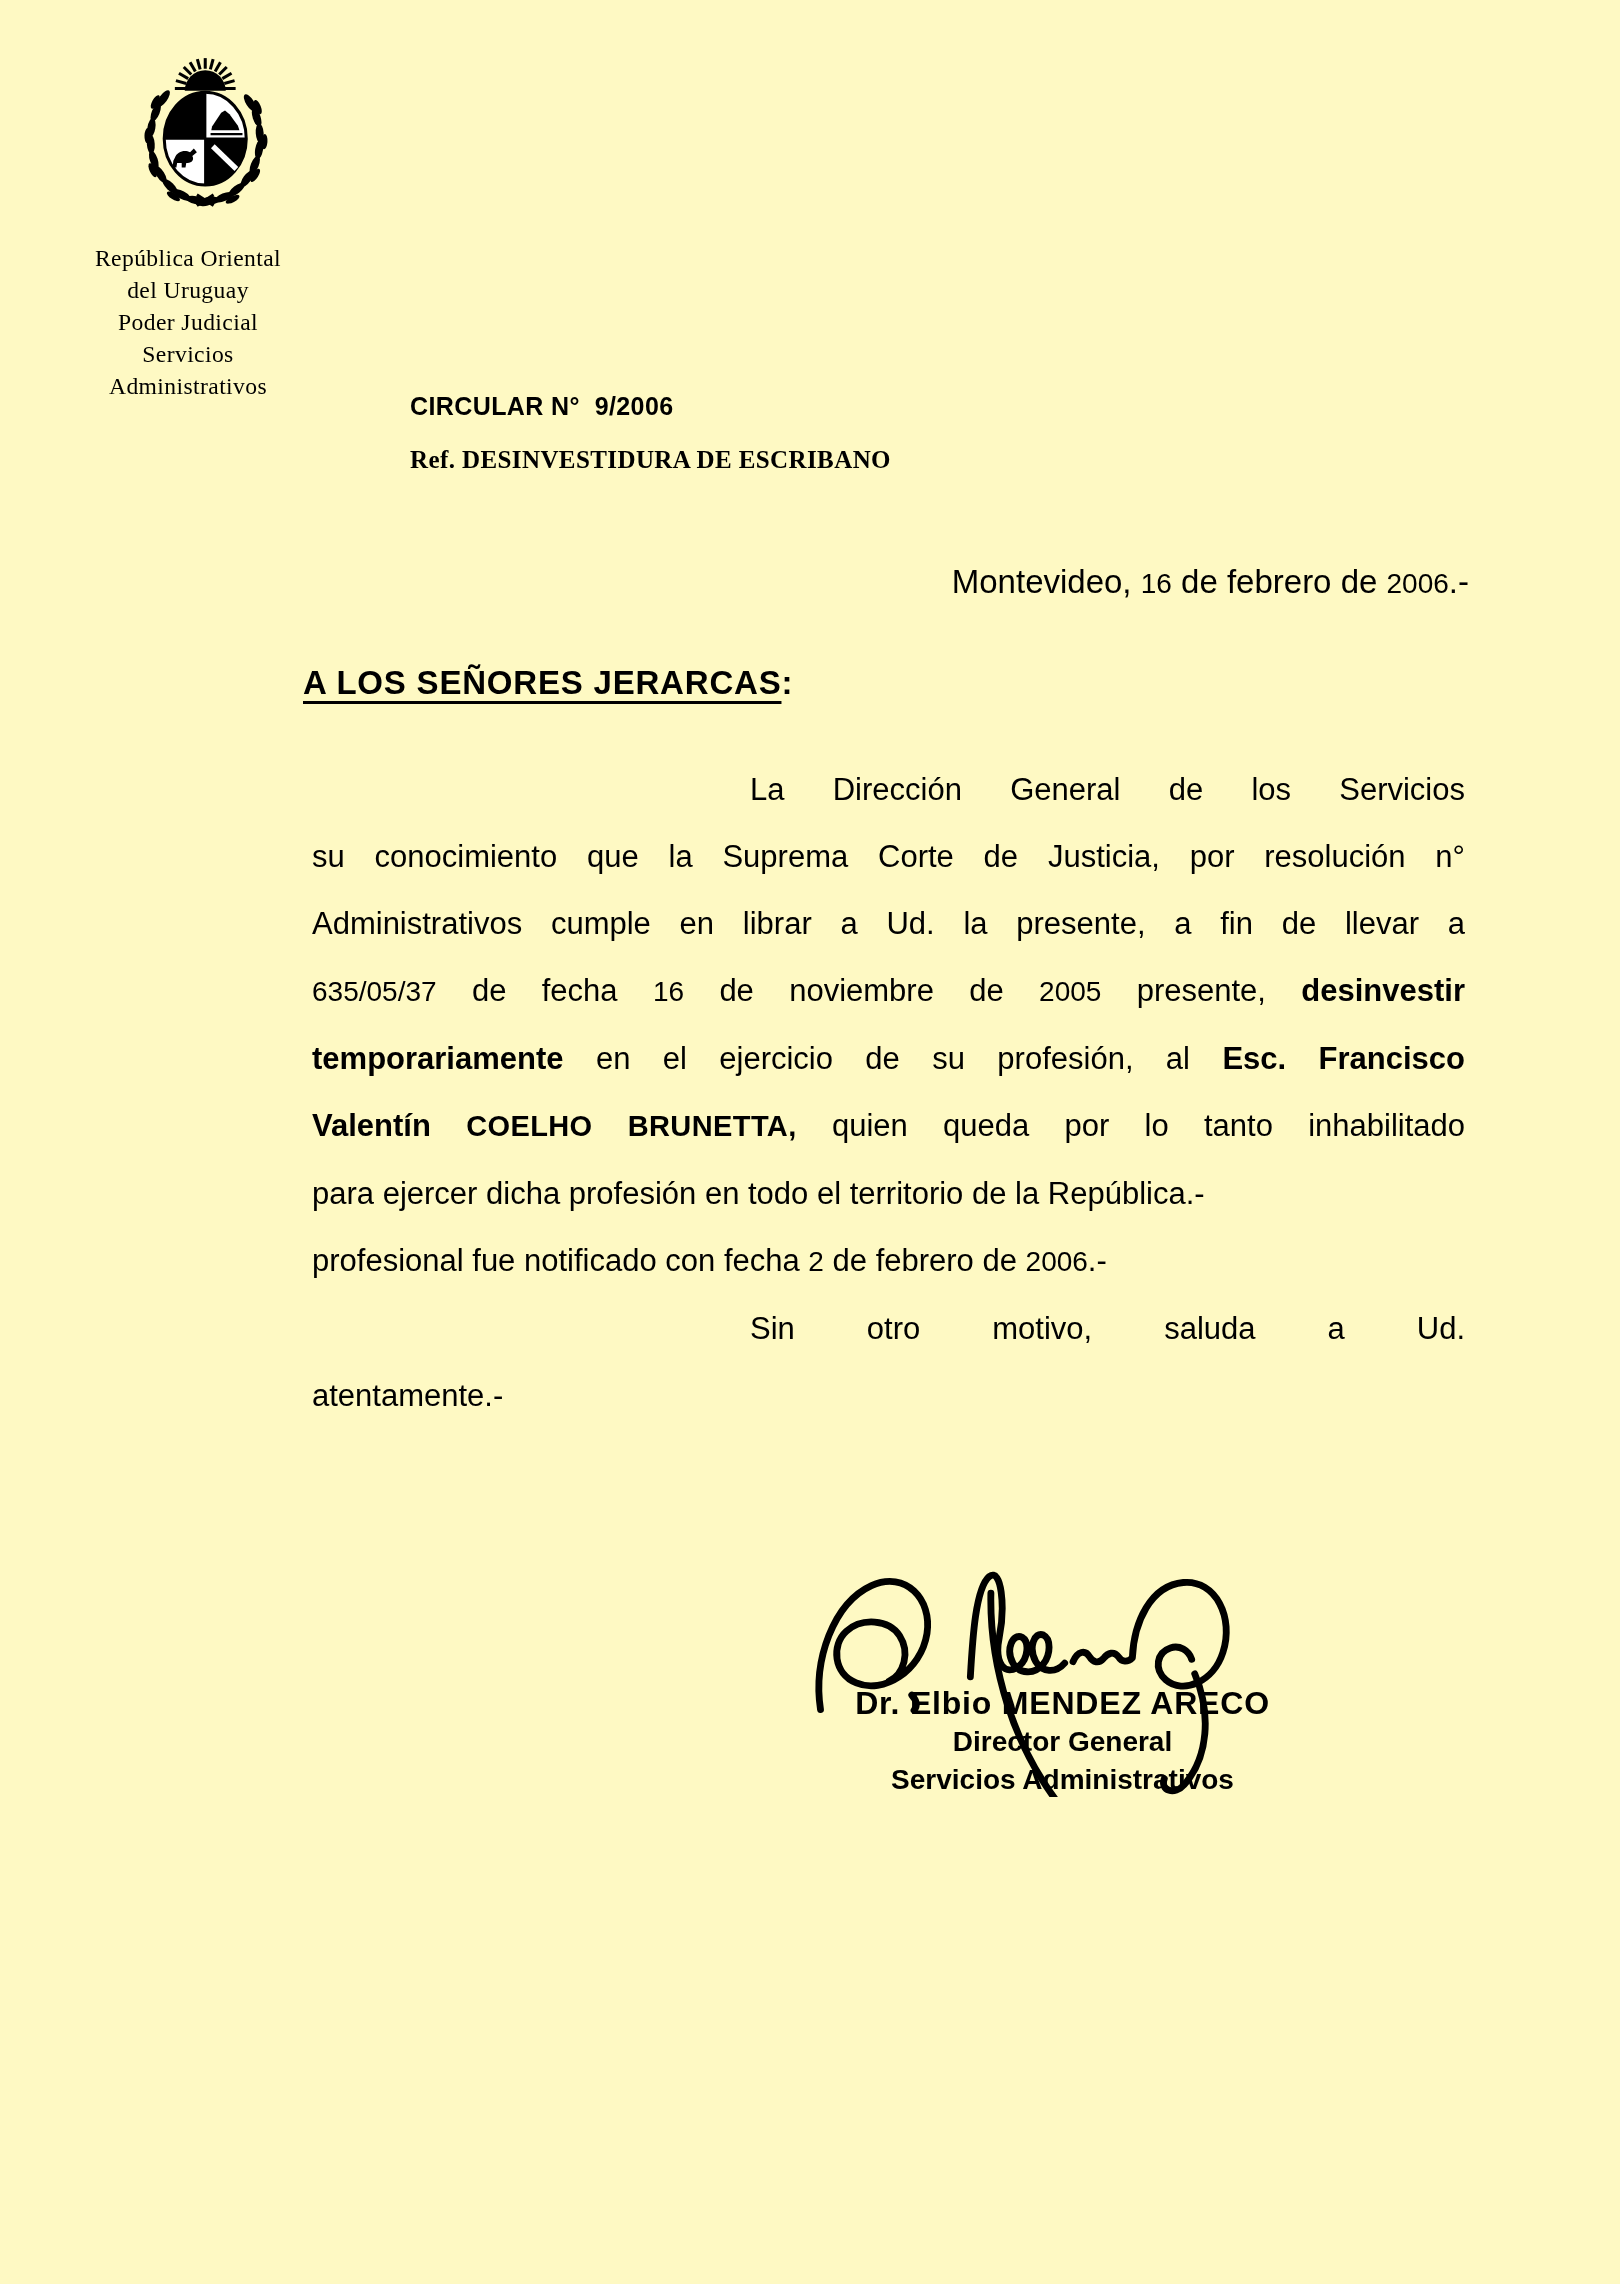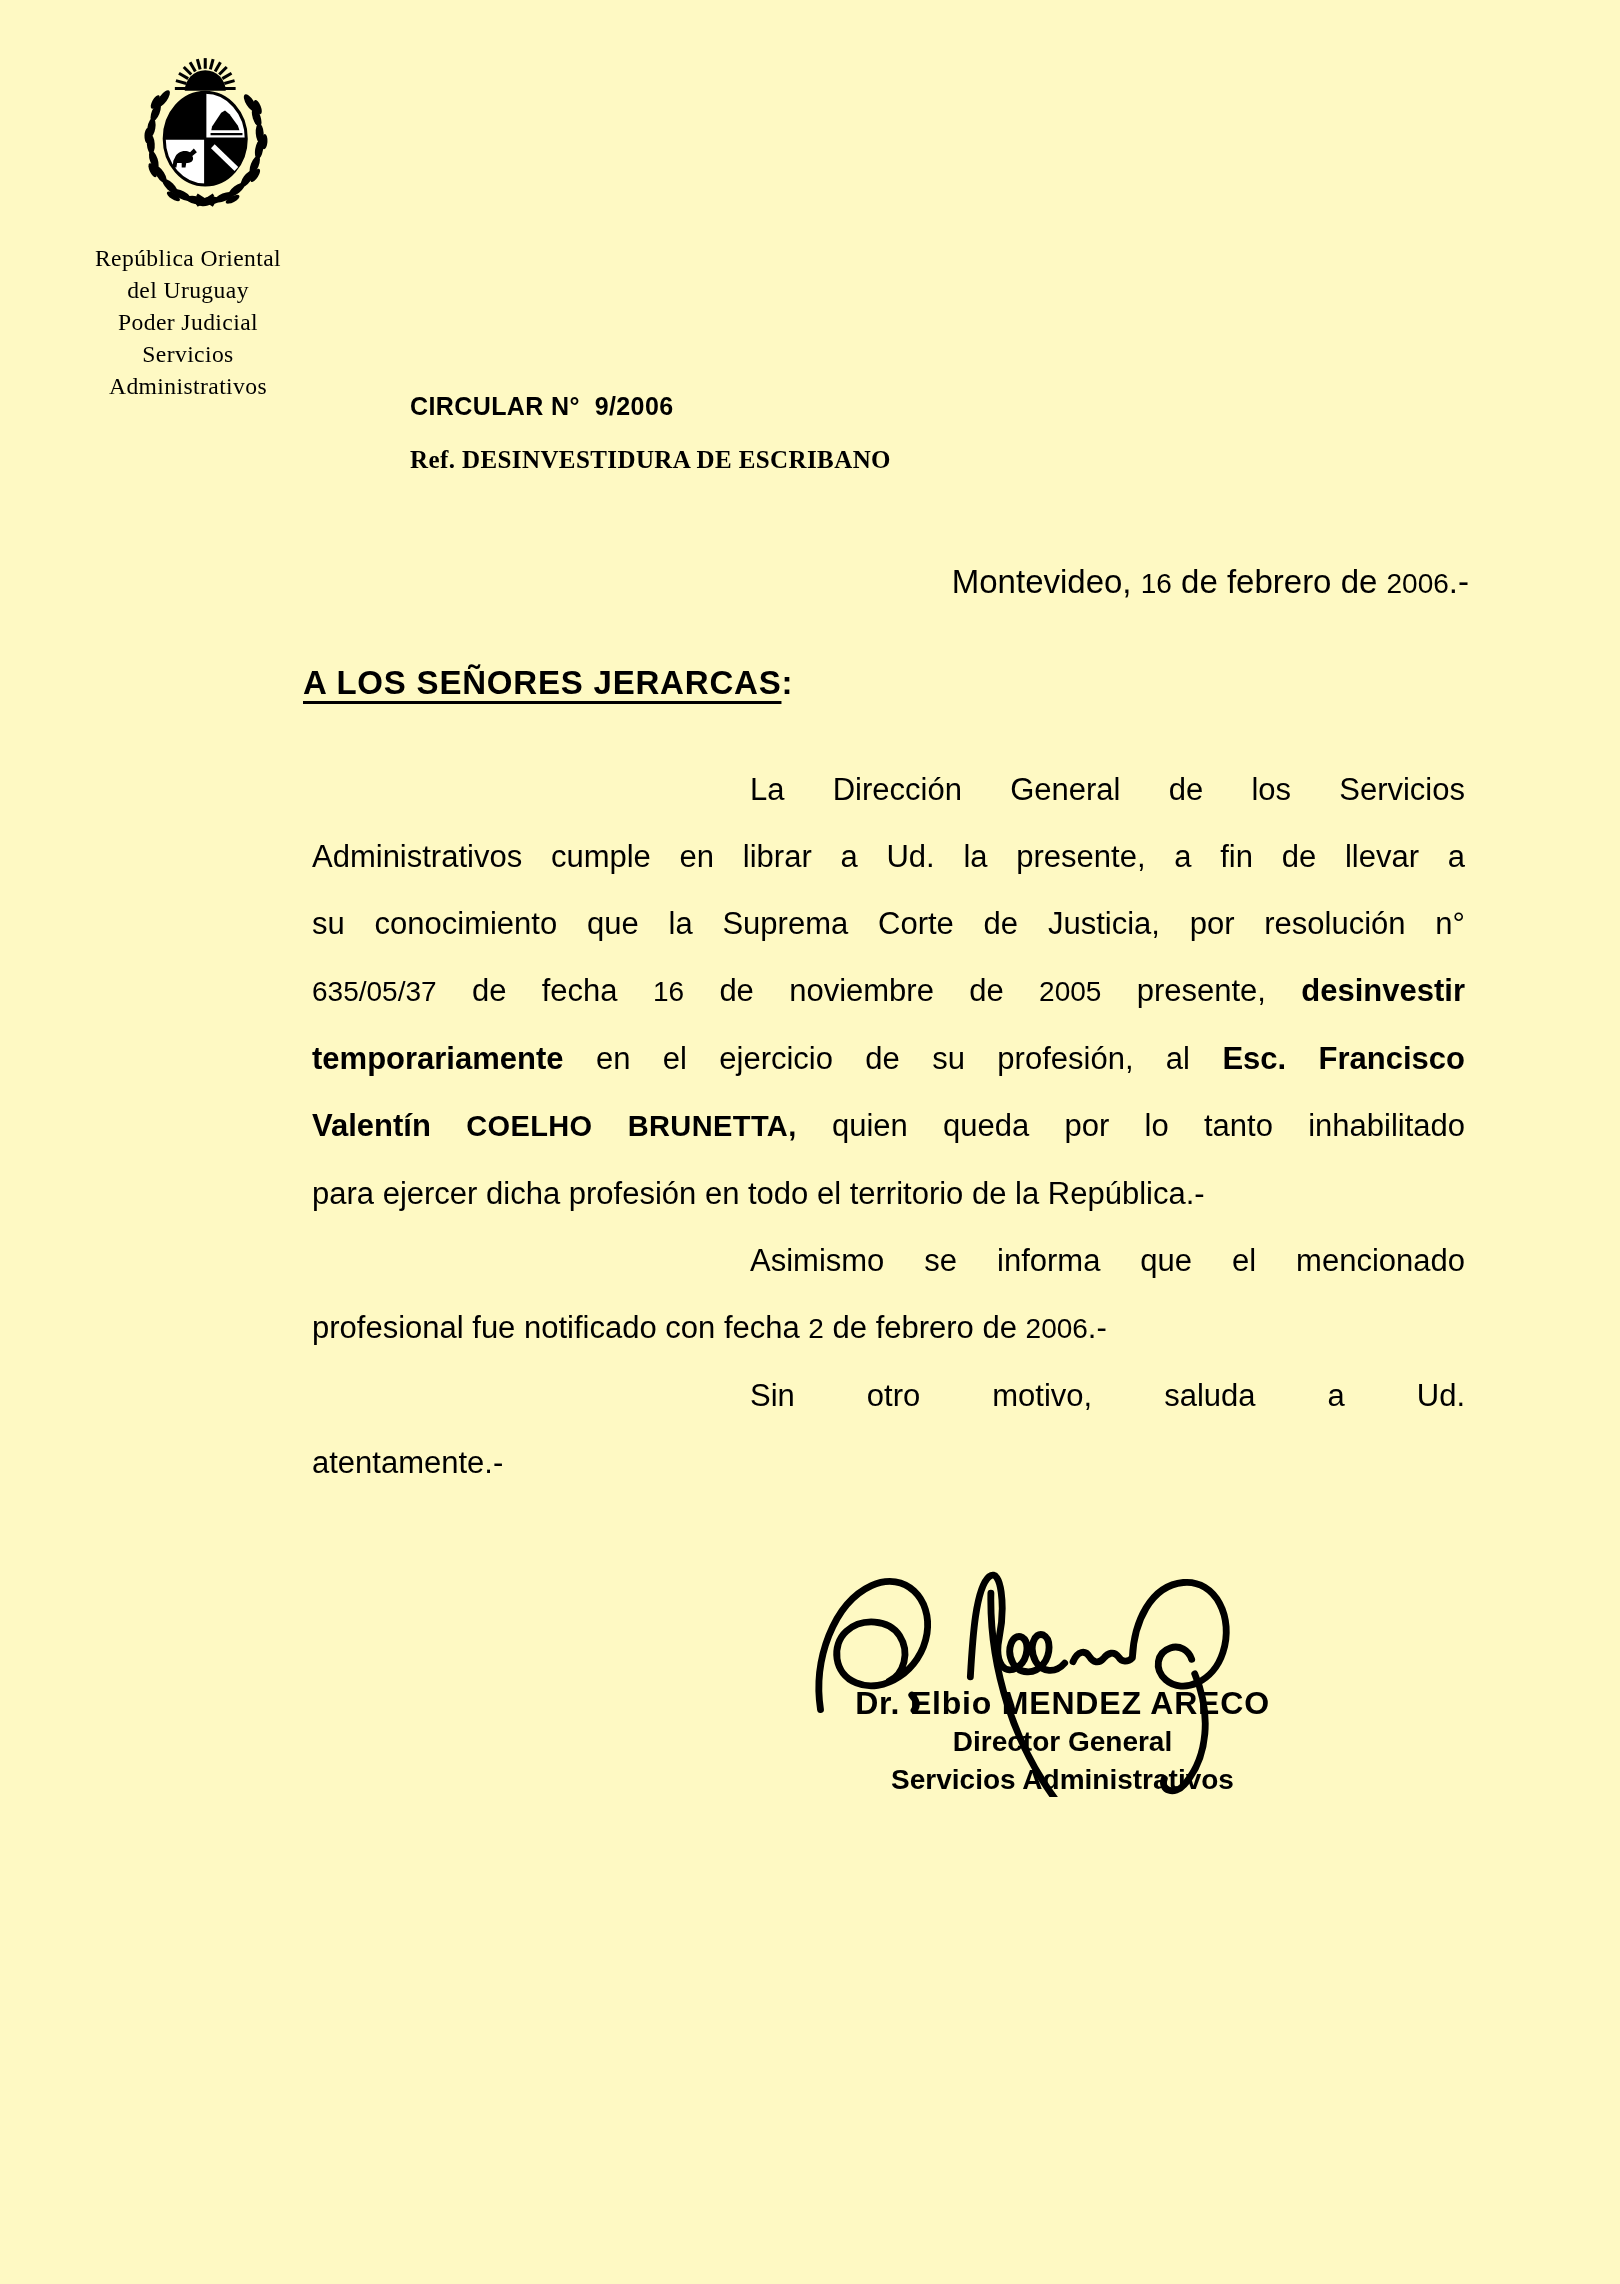--- a/index.html
+++ b/index.html
@@ -166,27 +166,26 @@
     <div>CIRCULAR N°&nbsp; 9/2006</div>
     <div class="ref">Ref. DESINVESTIDURA DE ESCRIBANO</div>
   </div>
 
   <div class="dateline"><span>Montevideo, </span><span class="num">16</span><span> de febrero de </span><span class="num">2006</span><span>.-</span></div>
 
   <div class="salutation"><span class="u">A LOS SEÑORES JERARCAS</span><span>:</span></div>
 
   <div class="letter-body">
     <div class="bl j ind">La Dirección General de los Servicios</div>
+    <div class="bl j">su conocimiento que la Suprema Corte de Justicia, por resolución n°</div>
     <div class="bl j">Administrativos cumple en librar a Ud. la presente, a fin de llevar a</div>
-    <div class="bl j">su conocimiento que la Suprema Corte de Justicia, por resolución n°</div>
     <div class="bl j"><span class="num">635/05/37</span><span> de fecha </span><span class="num">16</span><span> de noviembre de </span><span class="num">2005</span><span> presente, </span><span class="b">desinvestir</span></div>
     <div class="bl j"><span class="b">temporariamente</span><span> en el ejercicio de su profesión, al </span><span class="b">Esc. Francisco</span></div>
     <div class="bl j"><span class="b">Valentín </span><span class="b caps">COELHO BRUNETTA,</span><span> quien queda por lo tanto inhabilitado</span></div>
     <div class="bl">para ejercer dicha profesión en todo el territorio de la República.-</div>
-    <div class="bl j ind">Asimismo se informa que el mencionado</div>
     <div class="bl"><span>profesional fue notificado con fecha </span><span class="num">2</span><span> de febrero de </span><span class="num">2006</span><span>.-</span></div>
     <div class="bl j ind">Sin otro motivo, saluda a Ud.</div>
     <div class="bl">atentamente.-</div>
   </div>
 
   <div class="sig-block">
     <div class="sig-name">Dr. Elbio MENDEZ ARECO</div>
     <div class="sig-role">Director General</div>
     <div class="sig-role">Servicios Administrativos</div>
   </div>

